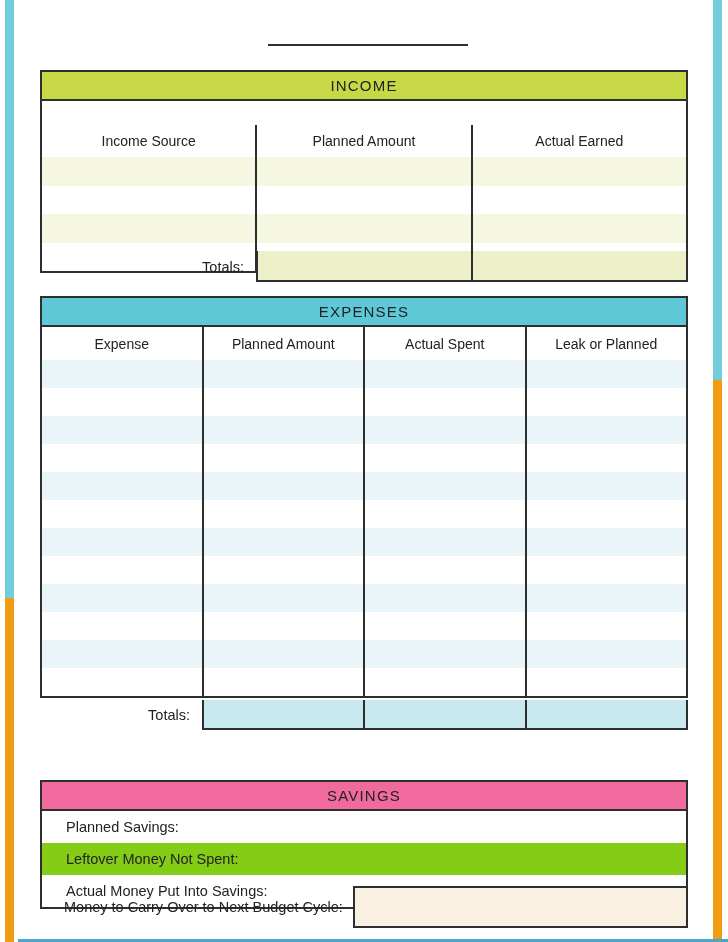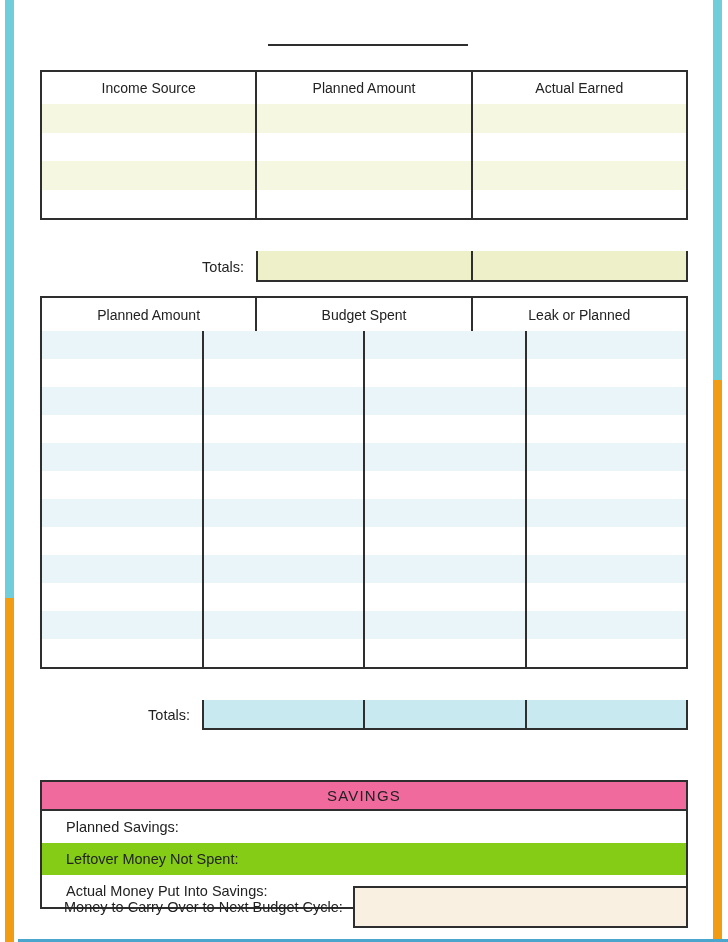--- a/index.html
+++ b/index.html
@@ -41,21 +41,21 @@
   .col-cell {
     flex:1; display:flex; align-items:center; justify-content:center;
     font-size:14px; border-right:2px solid var(--border);
   }
   .col-cell:last-child { border-right:none; }
   .trow { display:flex; }
   .tcell { flex:1; border-right:2px solid var(--border); }
   .tcell:last-child { border-right:none; }
 
   .income-sec { top:70px; }
-  .income-sec .col-row { height:32px; }
+  .income-sec .col-row { height:32px;margin-top:24px; }
   .income-sec .trow { height:28.5px; }
 
   .expenses-sec { top:296px; }
   .expenses-sec .col-row { height:33px; }
   .expenses-sec .trow { height:28px; }
 
   
   .totals-row { position:absolute; left:40px; width:648px; display:flex; }
   .income-totals { top:251px; height:31px; }
   .expenses-totals { top:700px; height:30px; }
@@ -96,20 +96,21 @@
   <div class="stripe left-orange" style="background: rgb(240, 157, 19);"></div>
   <div class="stripe right-teal" style="background: rgb(111, 206, 217);"></div>
   <div class="stripe right-orange" style="background: rgb(240, 157, 19);"></div>
   <div class="bottom-accent" style="background: rgb(74, 166, 205);"></div>
 
   <div class="title-row">
     <span class="blank-line"></span>
   </div>
 
   <section class="sec income-sec">
+    <div class="sec-header" style="background: rgb(198, 216, 69);">INCOME</div>
     <div class="col-row">
       <div class="col-cell">Income Source</div>
       <div class="col-cell">Planned Amount</div>
       <div class="col-cell">Actual Earned</div>
     </div>
     <div class="tbody">
         <div class="trow" style="background: rgb(245, 247, 224);">
           <div class="tcell"></div>
           <div class="tcell"></div>
           <div class="tcell"></div>
@@ -133,23 +134,25 @@
   </section>
   <div class="totals-row income-totals">
     <div class="totals-label">Totals:</div>
     <div class="totals-cells" style="background: rgb(238, 240, 202);">
       <div class="totals-cell"></div>
       <div class="totals-cell"></div>
     </div>
   </div>
 
   <section class="sec expenses-sec">
+    <div class="sec-header" style="background: rgb(95, 200, 214);">EXPENSES</div>
     <div class="col-row">
+      <div class="col-cell">Expense</div>
       <div class="col-cell">Planned Amount</div>
-      <div class="col-cell">Budget Spent</div>
+      <div class="col-cell">Actual Spent</div>
       <div class="col-cell">Leak or Planned</div>
     </div>
     <div class="tbody">
         <div class="trow" style="background: rgb(233, 245, 249);">
           <div class="tcell"></div>
           <div class="tcell"></div>
           <div class="tcell"></div>
           <div class="tcell"></div>
         </div>
         <div class="trow">

